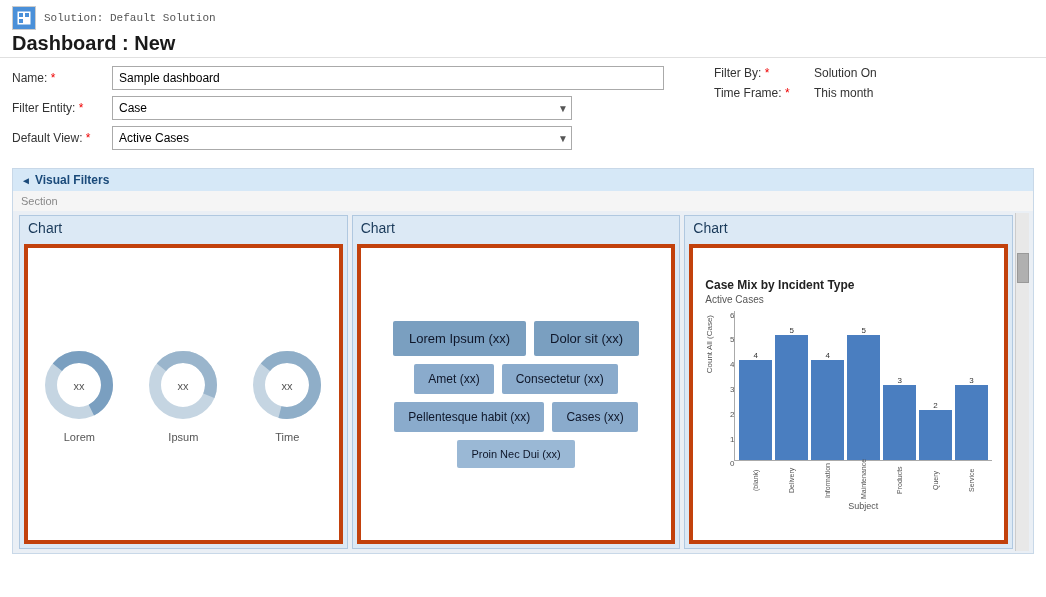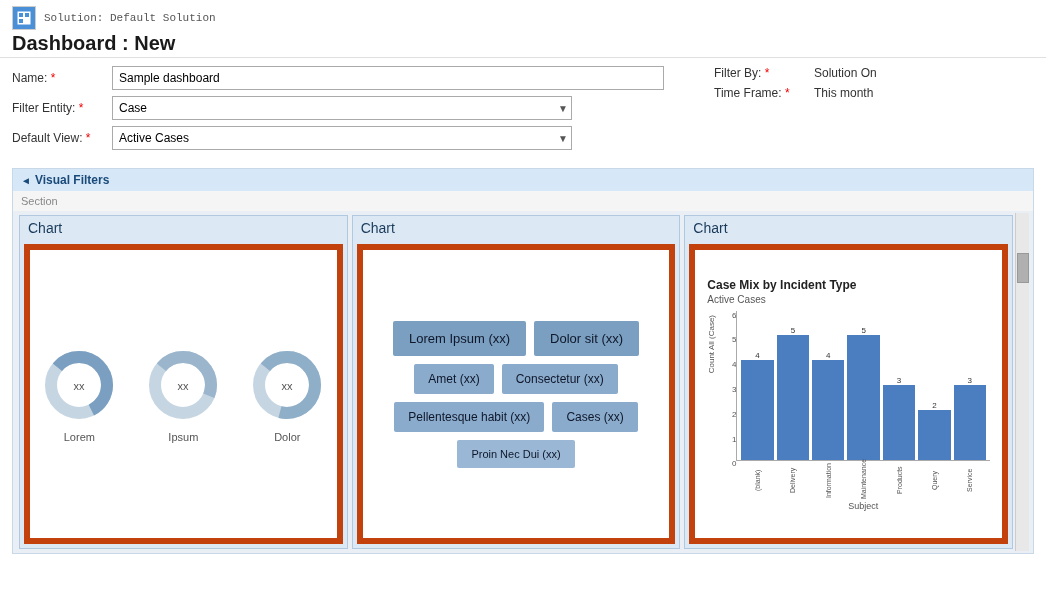--- a/index.html
+++ b/index.html
@@ -24,21 +24,21 @@
     .form-value { font-size: 12px; }
 
     .visual-filters-section { margin: 4px 12px; border: 1px solid #c8d8e8; }
     .visual-filters-header { background: #d6e8f7; padding: 4px 8px; font-size: 12px; font-weight: 600; color: #1a4a7a; display: flex; align-items: center; gap: 4px; cursor: pointer; }
     .collapse-icon { font-size: 10px; }
 
     .charts-area { background: #f5f5f5; padding: 0; }
     .section-label { padding: 4px 8px; font-size: 11px; color: #888; background: #f5f5f5; }
     .chart-card { background: #dce9f5; border: 1px solid #b0c8e0; margin: 2px; flex: 1; min-width: 0; }
     .chart-card-header { padding: 4px 8px; font-size: 14px; color: #1a3a5a; background: #dce9f5; }
-    .chart-card-body { background: #fff; margin: 4px; border: 6px solid #c2410c; padding: 8px; min-height: 300px; display: flex; flex-direction: column; align-items: center; justify-content: center; }
+    .chart-card-body { background: #fff; margin: 4px; border: 4px solid #c2410c; padding: 8px; min-height: 300px; display: flex; flex-direction: column; align-items: center; justify-content: center; }
 
     
     .donuts-container { display: flex; gap: 24px; align-items: flex-end; justify-content: center; width: 100%; }
     .donut-item { display: flex; flex-direction: column; align-items: center; gap: 6px; }
     .donut-label { font-size: 11px; color: #555; }
     .donut-svg { width: 80px; height: 80px; }
 
     
     .tags-container { display: flex; flex-direction: column; gap: 8px; width: 100%; padding: 12px; }
     .tags-row { display: flex; gap: 8px; justify-content: center; }
@@ -158,21 +158,21 @@
               </svg>
               <span class="donut-label">Ipsum</span>
             </div>
 
             <div class="donut-item">
               <svg class="donut-svg" viewBox="0 0 80 80">
                 <circle cx="40" cy="40" r="28" fill="none" stroke="#c5d5e2" stroke-width="12"></circle>
                 <circle cx="40" cy="40" r="28" fill="none" stroke="#8faec8" stroke-width="12" stroke-dasharray="120 56" stroke-dashoffset="25" transform="rotate(-90 40 40)"></circle>
                 <text x="40" y="45" text-anchor="middle" font-size="11" fill="#555">xx</text>
               </svg>
-              <span class="donut-label">Dolor</span>
+              <span class="donut-label">Time</span>
             </div>
           </div>
         </div>
       </div>
 
       <div class="chart-card" style="flex:1;">
         <div class="chart-card-header">Chart</div>
         <div class="chart-card-body">
           <div class="tags-container">
             <div class="tags-row">

